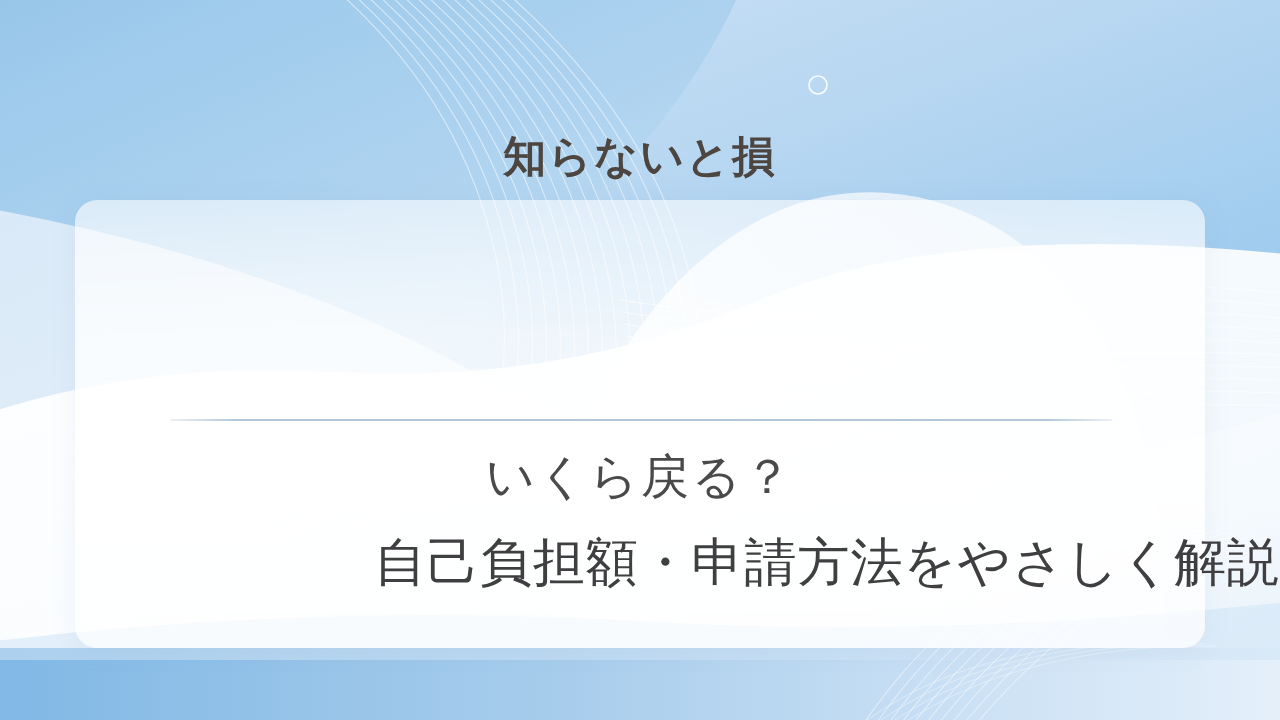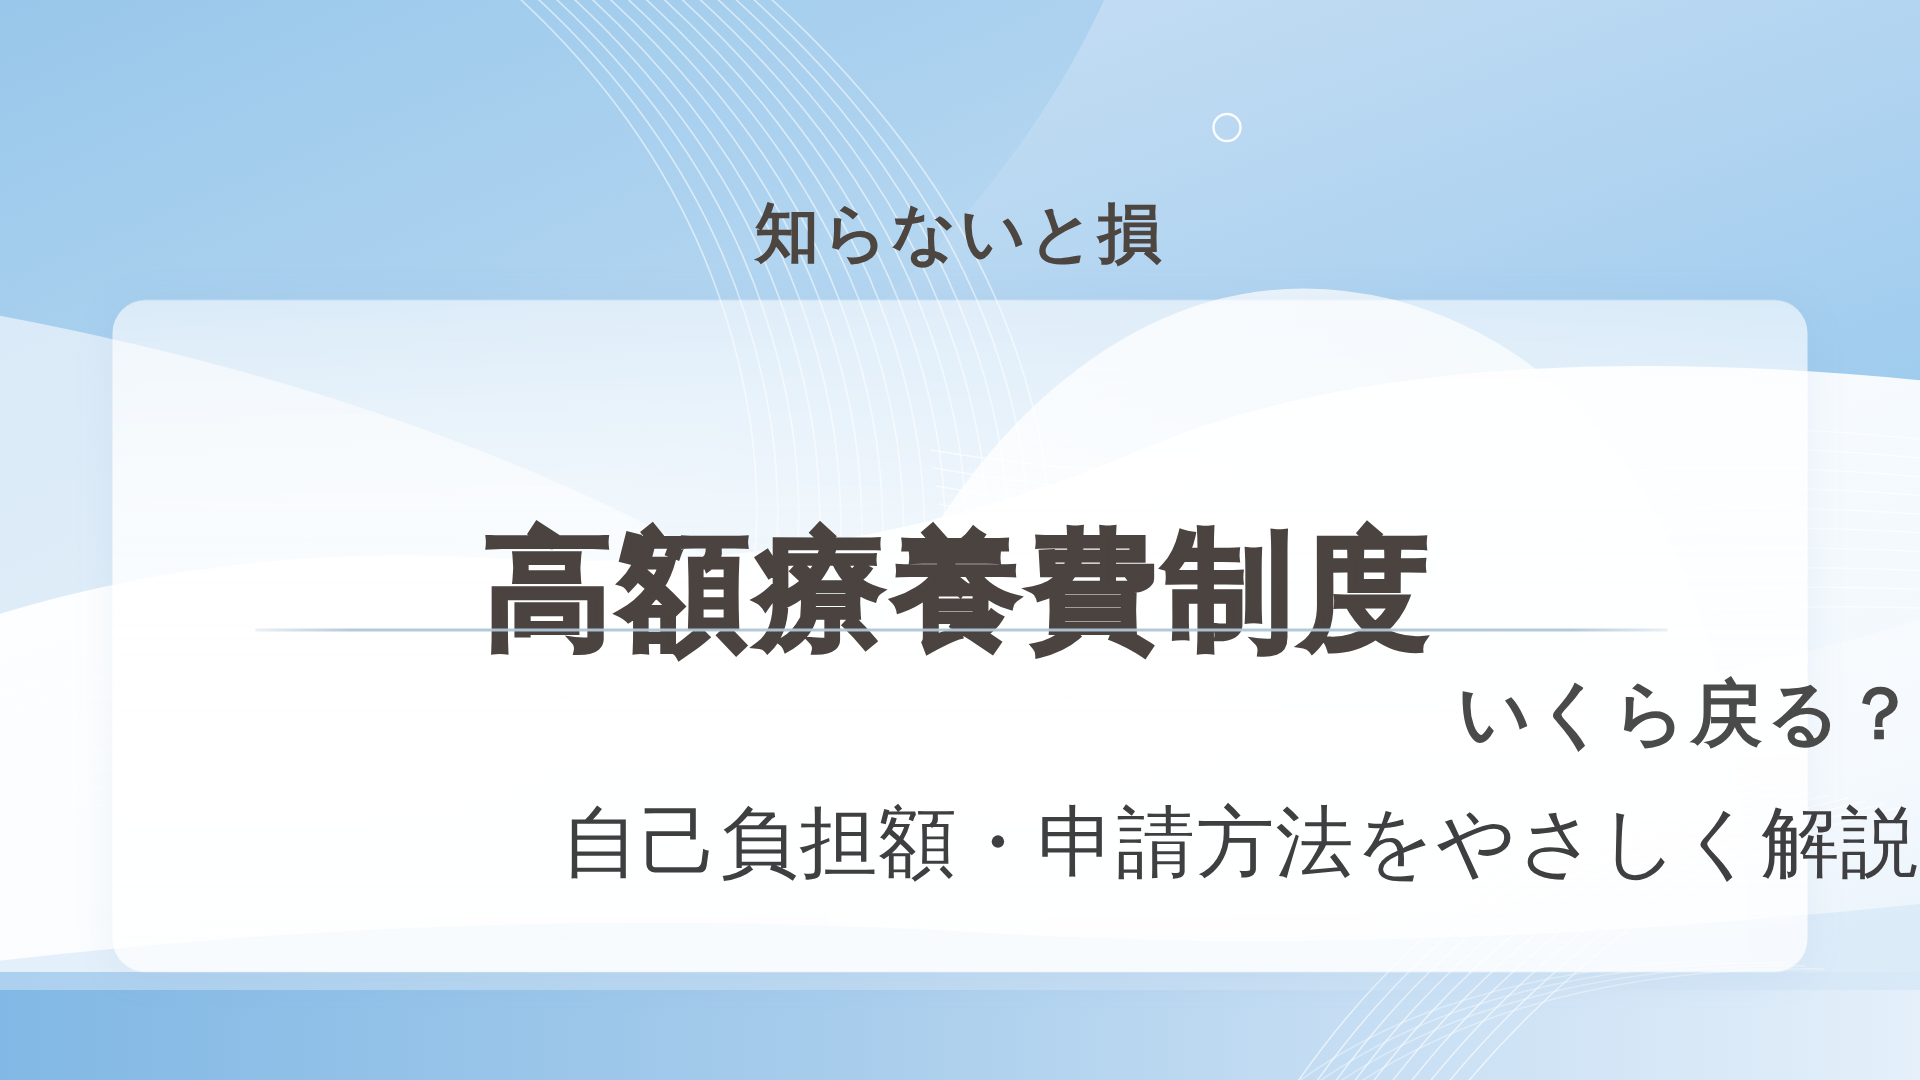--- a/index.html
+++ b/index.html
@@ -97,23 +97,23 @@
         rgba(176,197,216,0.95) 93%,
         rgba(176,197,216,0.25) 100%);
     border-radius: 2px;
   }
 
   .sub-line-1 {
     position: absolute;
     top: 448px;
     left: 0;
     right: 0;
-    text-align: right;
+    text-align: center;
     font-size: 48px;
-    font-weight: 700;
+    font-weight: 400;
     letter-spacing: 0.055em;
     color: #4b4a4a;
     line-height: 1.22;
   }
 
   .sub-line-2 {
     position: absolute;
     top: 531px;
     left: 0;
     right: 0;
@@ -242,21 +242,20 @@
 
     </g>
   </svg>
 
   <div class="content-card"></div>
 
   <div class="text-stack">
 
     <div class="eyebrow">知らないと損</div>
 
-    <h1 class="main-title">高額療養費制度</h1>
 
     <div class="divider"></div>
 
     <div class="sub-line-1">いくら戻る？</div>
 
     <div class="sub-line-2">自己負担額・申請方法をやさしく解説</div>
 
   </div>
 
 </div>

